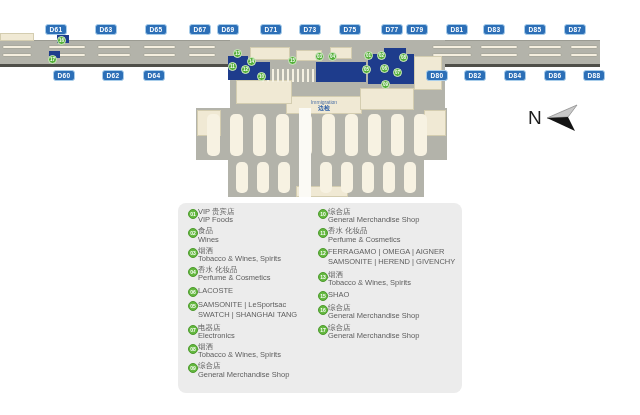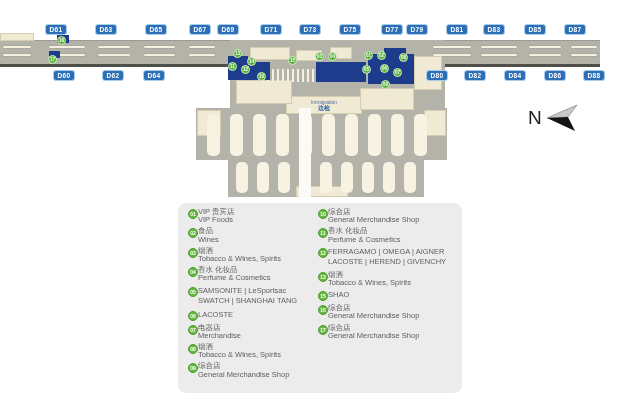--- a/index.html
+++ b/index.html
@@ -198,37 +198,37 @@
             </div>
           </div>
           <div class="shop-item">
             <div class="badge">04</div>
             <div class="shop-text">
               <div class="zh">香水 化妆品</div>
               <div class="en">Perfume &amp; Cosmetics</div>
             </div>
           </div>
           <div class="shop-item">
+            <div class="badge">06</div>
+            <div class="shop-text">
+              <div class="brand">LACOSTE</div>
+            </div>
+          </div>
+          <div class="shop-item">
             <div class="badge">05</div>
             <div class="shop-text">
               <div class="brand">SAMSONITE | LeSportsac</div>
               <div class="brand">SWATCH | SHANGHAI TANG</div>
             </div>
           </div>
           <div class="shop-item">
-            <div class="badge">06</div>
-            <div class="shop-text">
-              <div class="brand">LACOSTE</div>
-            </div>
-          </div>
-          <div class="shop-item">
             <div class="badge">07</div>
             <div class="shop-text">
               <div class="zh">电器店</div>
-              <div class="en">Merchandise</div>
+              <div class="en">Electronics</div>
             </div>
           </div>
           <div class="shop-item">
             <div class="badge">08</div>
             <div class="shop-text">
               <div class="zh">烟酒</div>
               <div class="en">Tobacco &amp; Wines, Spirits</div>
             </div>
           </div>
           <div class="shop-item">
@@ -251,21 +251,21 @@
             <div class="badge">11</div>
             <div class="shop-text">
               <div class="zh">香水 化妆品</div>
               <div class="en">Perfume &amp; Cosmetics</div>
             </div>
           </div>
           <div class="shop-item">
             <div class="badge">12</div>
             <div class="shop-text">
               <div class="brand">FERRAGAMO | OMEGA | AIGNER</div>
-              <div class="brand">LACOSTE | HEREND | GIVENCHY</div>
+              <div class="brand">SAMSONITE | HEREND | GIVENCHY</div>
             </div>
           </div>
           <div class="shop-item">
             <div class="badge">13</div>
             <div class="shop-text">
               <div class="zh">烟酒</div>
               <div class="en">Tobacco &amp; Wines, Spirits</div>
             </div>
           </div>
           <div class="shop-item">

